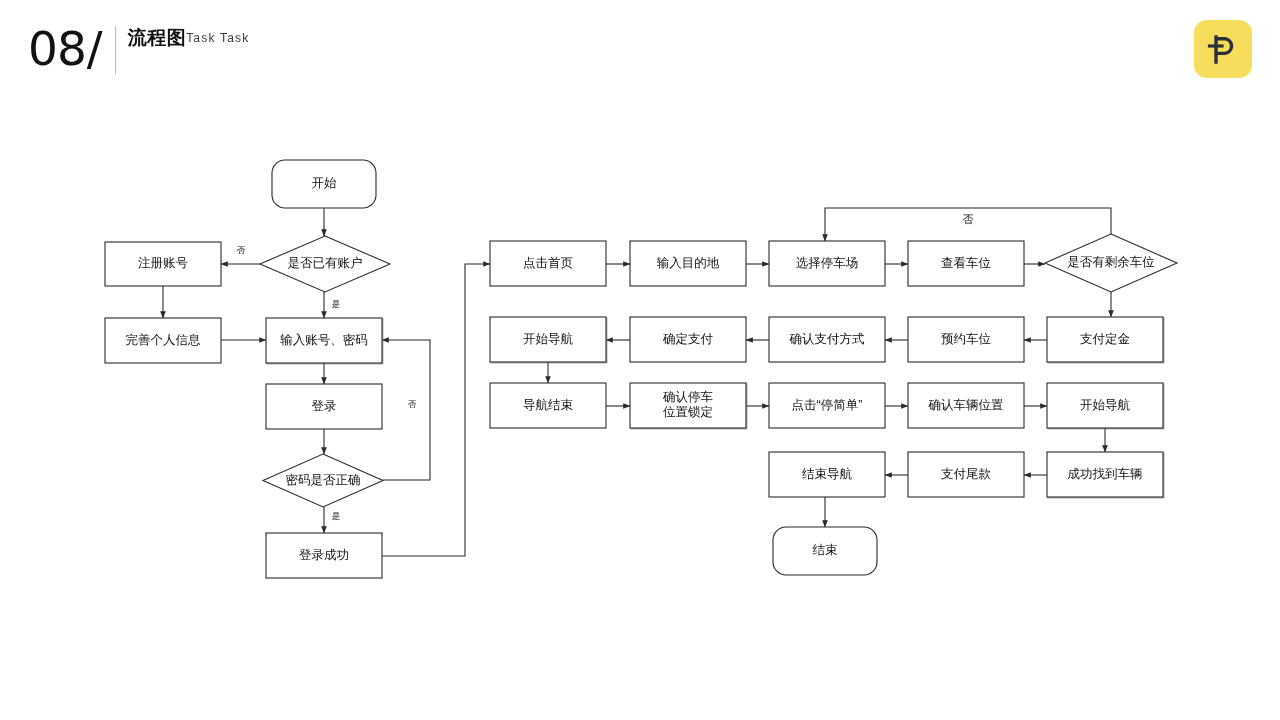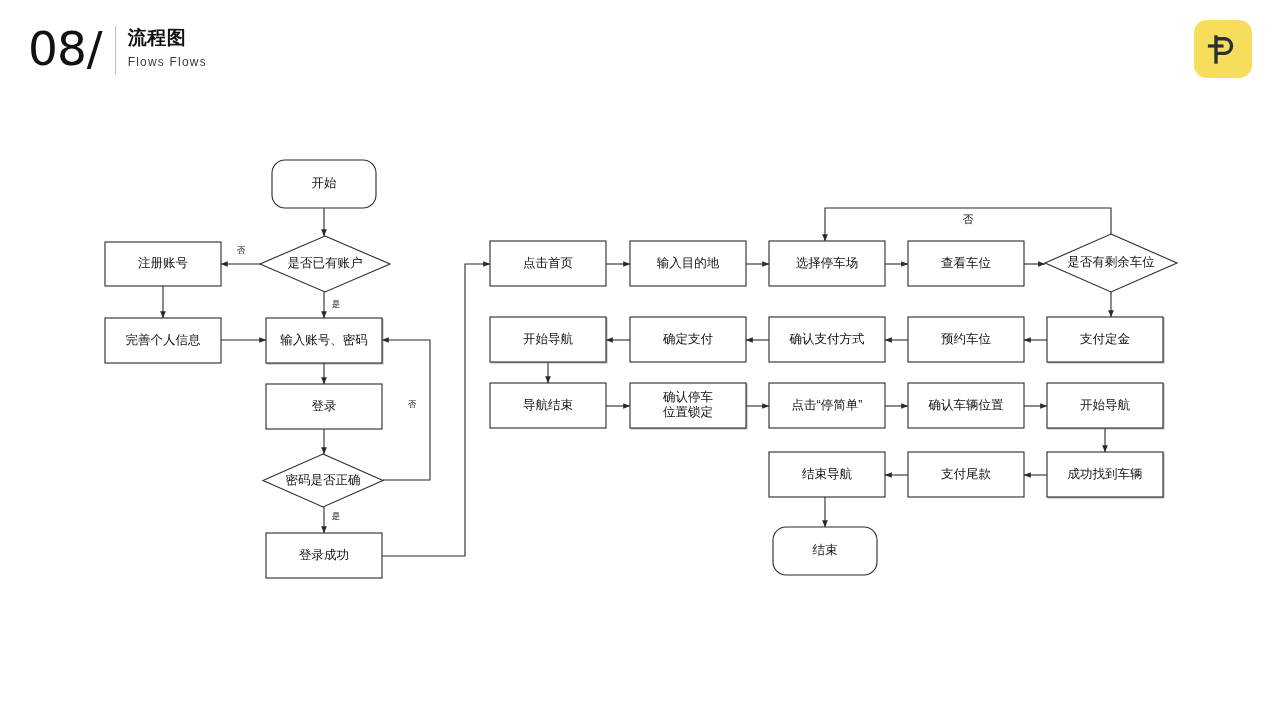--- a/index.html
+++ b/index.html
@@ -41,21 +41,21 @@
     font-family: "DejaVu Sans", sans-serif;
   }
   .header-divider {
     width: 1px;
     background: #bdbdbd;
     align-self: stretch;
     margin: 4px 12px 2px 12px;
   }
   .header-titles {
     display: flex;
-    flex-direction: column;
+    flex-direction: row;
     justify-content: flex-start;
     padding-top: 4px;
   }
   .header-title-cn {
     font-size: 19px;
     line-height: 24px;
     font-weight: 700;
     color: #111111;
     letter-spacing: 0.5px;
   }
@@ -124,21 +124,21 @@
 </style>
 </head>
 <body>
 
 <div class="slide-header">
   <span class="header-number">08</span>
   <span class="header-slash">/</span>
   <div class="header-divider"></div>
   <div class="header-titles">
     <span class="header-title-cn">流程图</span>
-    <span class="header-title-en">Flows Flows</span>
+    <span class="header-title-en">Task Task</span>
   </div>
 </div>
 
 <div class="logo-badge">
   <svg width="40" height="40" viewBox="0 0 40 40">
     <path d="M13 8 L13 33" stroke="#2b2f3a" stroke-width="3.4" fill="none" stroke-linecap="square"></path>
     <path d="M13 9.7 L22 9.7 A7.4 7.4 0 0 1 22 24.4 L13 24.4" stroke="#2b2f3a" stroke-width="3.4" fill="none" stroke-linejoin="miter"></path>
     <path d="M6.5 17 L19 17" stroke="#2b2f3a" stroke-width="3.2" fill="none" stroke-linecap="square"></path>
   </svg>
 </div>

